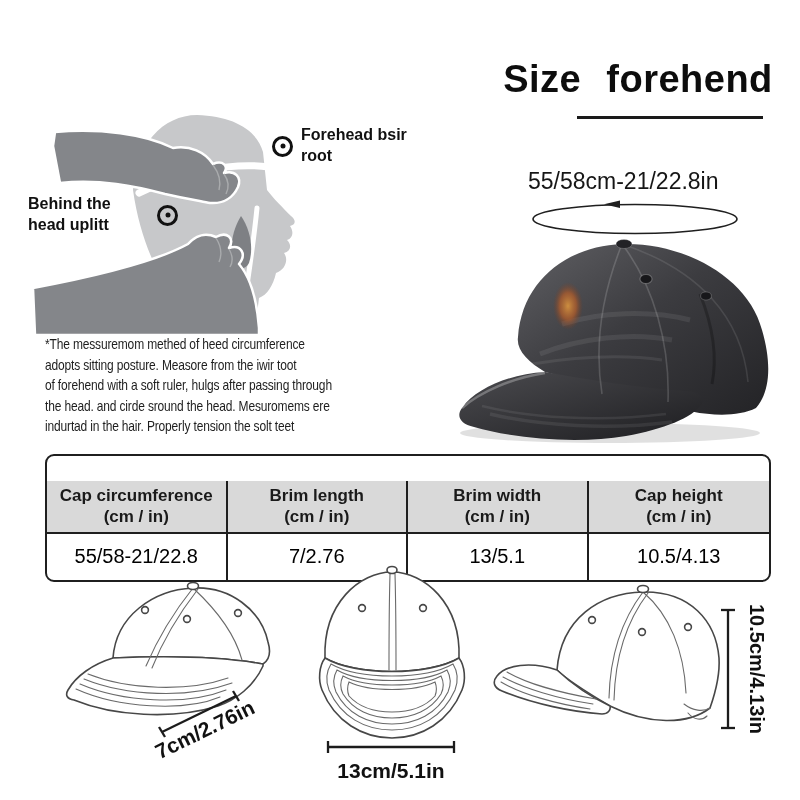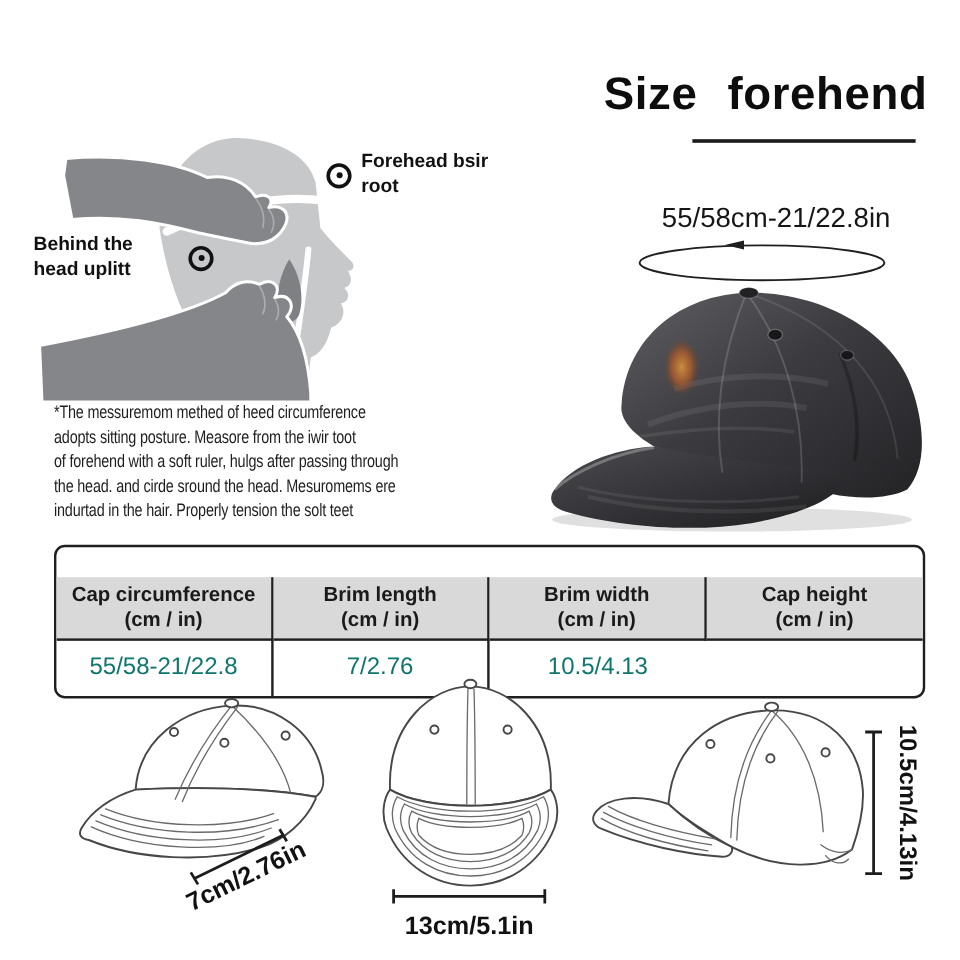--- a/index.html
+++ b/index.html
@@ -21,34 +21,34 @@
   .lbl-forehead{left:272px;top:124px;width:150px;}
   .lbl-forehead .pt-text{width:118px;}
   .lbl-behind{left:28px;top:193px;width:150px;gap:44px;}
   .lbl-behind .pt-text{width:100px;}
   
   .note{
     left:45px;top:334px;width:420px;font-size:15px;line-height:20.6px;font-weight:500;color:#1e1e1e;
     transform:scaleX(.8);transform-origin:left top;letter-spacing:-.2px;
   }
   
-  .circ-label{left:528px;top:168px;width:214px;text-align:right;font-size:23px;font-weight:500;color:#161616;}
+  .circ-label{left:528px;top:168px;width:214px;text-align:left;font-size:23px;font-weight:500;color:#161616;}
   
   .size-table{
     left:45px;top:454px;width:722px;border:2.5px solid #1f1f1f;border-radius:9px;overflow:hidden;
     display:grid;grid-template-columns:1fr 1fr 1fr 1fr;background:#fff;
   }
   .st-h{
     background:#d9d9d9;border-bottom:2.5px solid #1f1f1f;border-right:2.5px solid #1f1f1f;
     text-align:center;font-weight:bold;font-size:17px;line-height:21px;padding:4px 2px 5px;margin-top:25px;
   }
   .st-h:nth-child(4){border-right:none;}
   .st-v{
     border-right:2.5px solid #1f1f1f;text-align:center;font-size:20px;font-weight:500;
-    padding:11px 2px 12px;color:#0f766e;
+    padding:11px 2px 12px;color:#000000;
   }
   .st-v:last-child{border-right:none;}
   
   svg{display:block;}
   svg text{font-family:"Liberation Sans","DejaVu Sans",sans-serif;fill:#111;}
   .line-art{fill:#fff;stroke:#474747;stroke-width:1.6;stroke-linejoin:round;stroke-linecap:round;}
   .stitch{fill:none;stroke:#6a6a6a;stroke-width:1.1;stroke-linecap:round;}
   .dim{stroke:#1c1c1c;stroke-width:2.3;stroke-linecap:butt;}
   .dim-text{font-size:21px;font-weight:bold;}
 </style>
@@ -170,20 +170,21 @@
     <div class="st-h">
       <div>Brim width</div>
       <div>(cm / in)</div>
     </div>
     <div class="st-h">
       <div>Cap height</div>
       <div>(cm / in)</div>
     </div>
     <div class="st-v">55/58-21/22.8</div>
     <div class="st-v">7/2.76</div>
+    <div class="st-v">13/5.1</div>
     <div class="st-v">10.5/4.13</div>
   </div>
 
   <svg class="abs" style="left:58px;top:578px;" width="224" height="190" viewBox="0 0 224 190">
     <path class="line-art" d="M 55,80 C 58,38 95,12 135,10 C 172,8 203,32 210,64 C 213,74 211,82 205,86
          C 160,78 100,78 55,80 Z"></path>
     <path class="line-art" d="M 55,80 C 35,86 18,98 10,112 C 7,117 9,121 16,122
          C 55,138 115,142 160,128 C 178,122 196,108 205,88 L 205,86
          C 160,78 100,78 55,80 Z"></path>
     <g class="stitch">

